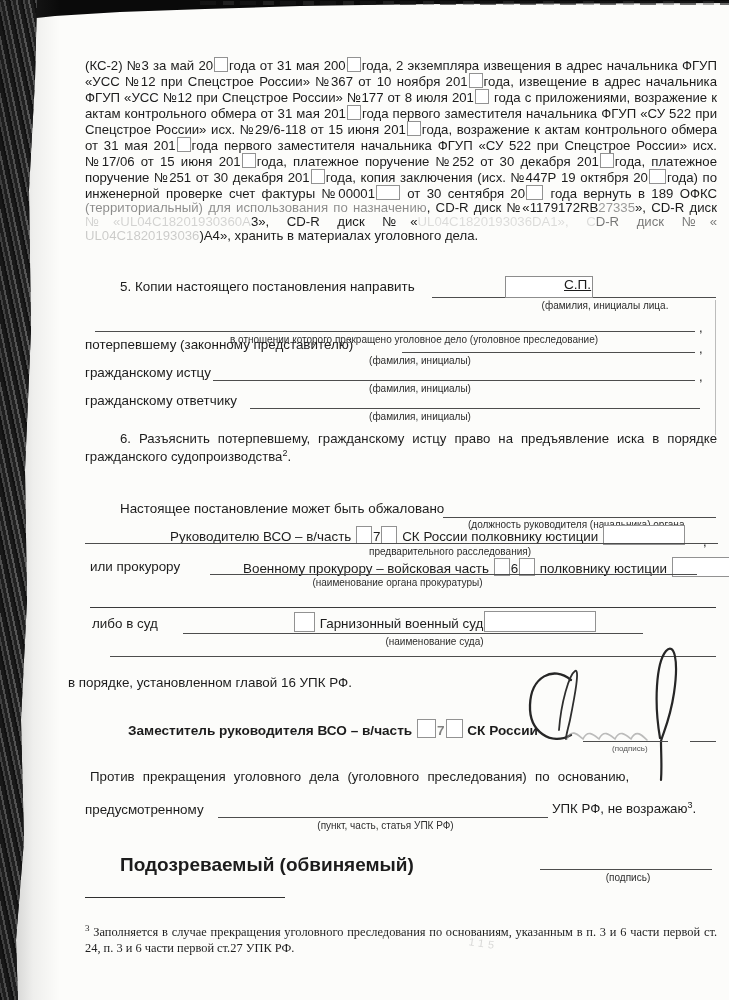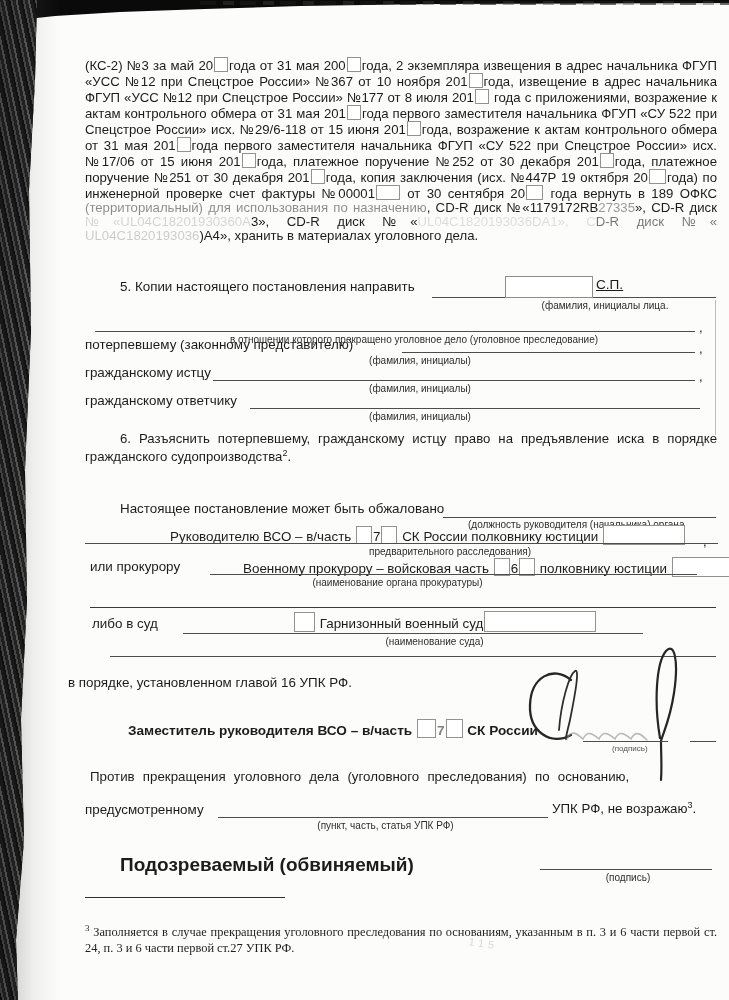--- a/index.html
+++ b/index.html
@@ -43,21 +43,21 @@
   .comma{font-size:13px;}
   .rbox{display:inline-block;background:#fff;border:1px solid #929292;height:13px;width:12px;vertical-align:-2px;margin:0 1px;}
   .seg-line{font-size:13.4px;white-space:nowrap;}
   .footnote{font-family:"Liberation Serif", serif;font-size:12.4px;line-height:15.5px;text-align:justify;color:#1e1e1e;}
   sup{font-size:9px;}
   
   .p-para1{left:85px;top:57px;width:632px;}
   .p-s5label{left:120px;top:279px;}
   .p-s5line{left:432px;top:297px;width:284px;}
   .p-s5box{left:505px;top:276px;width:86px;height:20px;background:#fff;border:1px solid #8d8d8d;}
-  .p-s5init{left:596px;top:277px;font-size:13.6px;text-decoration:underline;}
+  .p-s5init{left:564px;top:277px;font-size:13.6px;text-decoration:underline;}
   .p-s5cap{left:505px;top:300px;width:200px;}
   .p-r0line{left:95px;top:331px;width:600px;}
   .p-r0comma{left:699px;top:320px;}
   .p-r0cap{left:230px;top:334px;width:360px;}
   .p-r1label{left:85px;top:337px;}
   .p-r1line{left:402px;top:352px;width:293px;}
   .p-r1comma{left:699px;top:341px;}
   .p-r1cap{left:355px;top:355px;width:130px;}
   .p-r2label{left:85px;top:365px;}
   .p-r2line{left:213px;top:380px;width:482px;}

